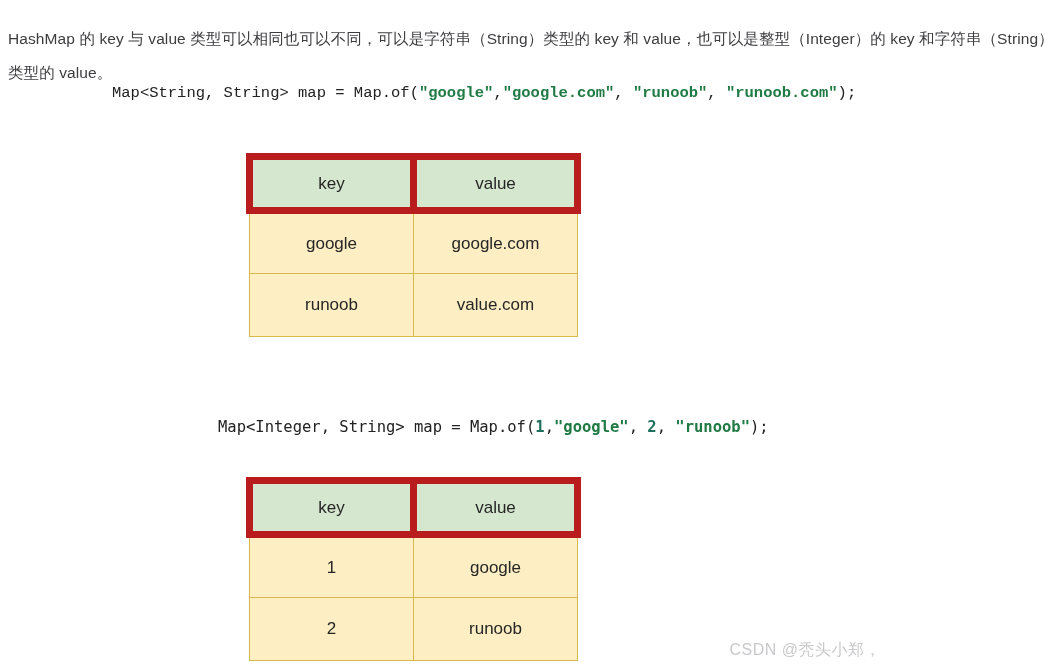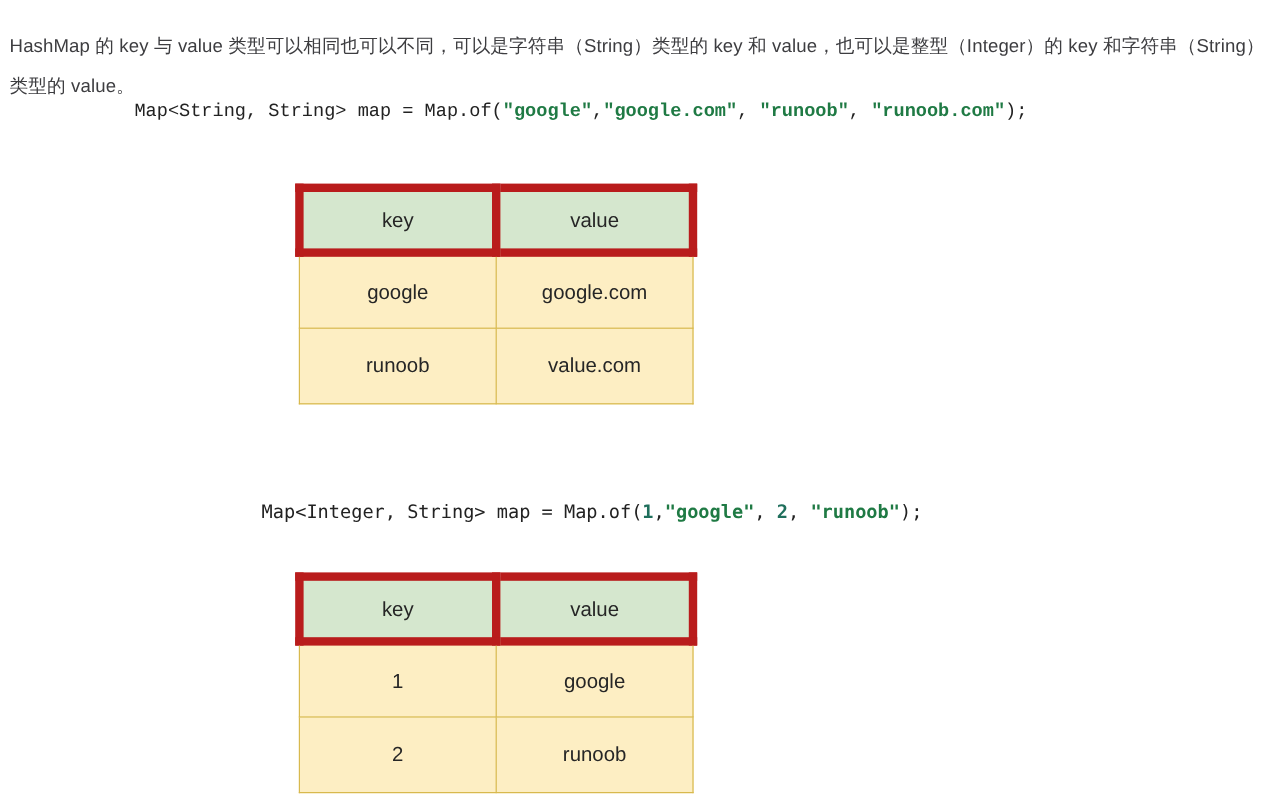--- a/index.html
+++ b/index.html
@@ -145,14 +145,15 @@
         <td>1</td>
         <td>google</td>
       </tr>
       <tr>
         <td>2</td>
         <td>runoob</td>
       </tr>
     </tbody>
   </table>
 
+  <div class="watermark">CSDN @秃头小郑，</div>
 
 </div>
 
 </body></html>

